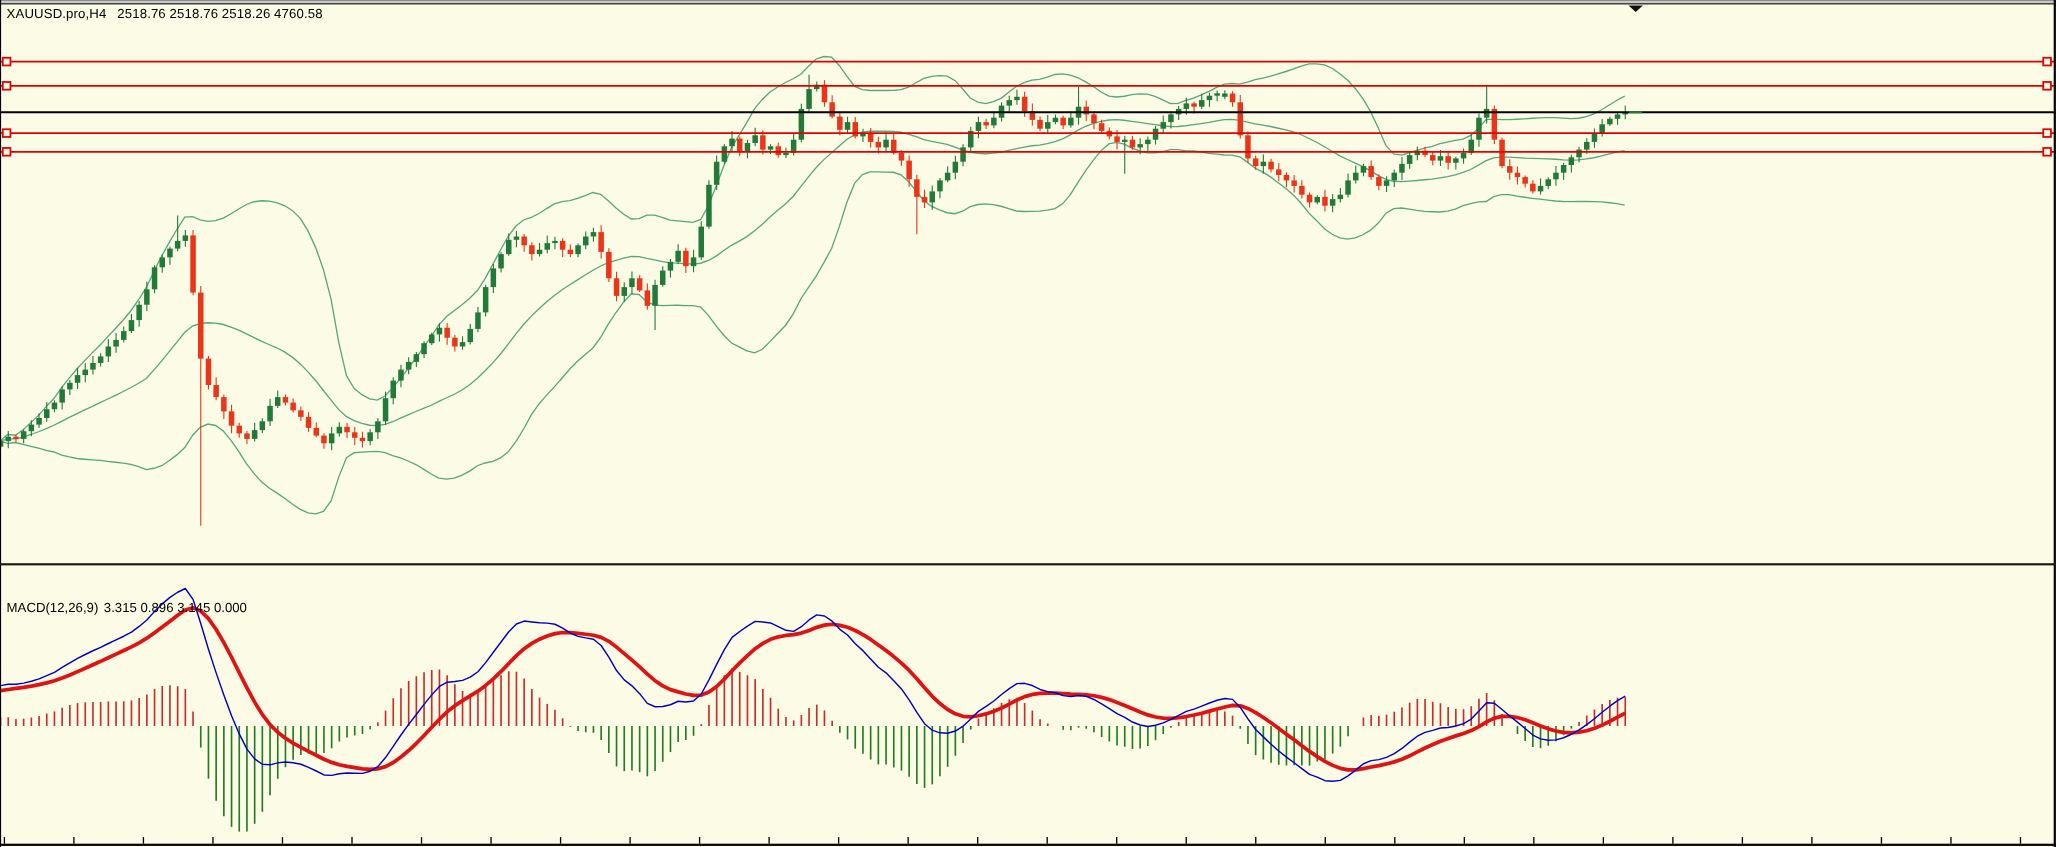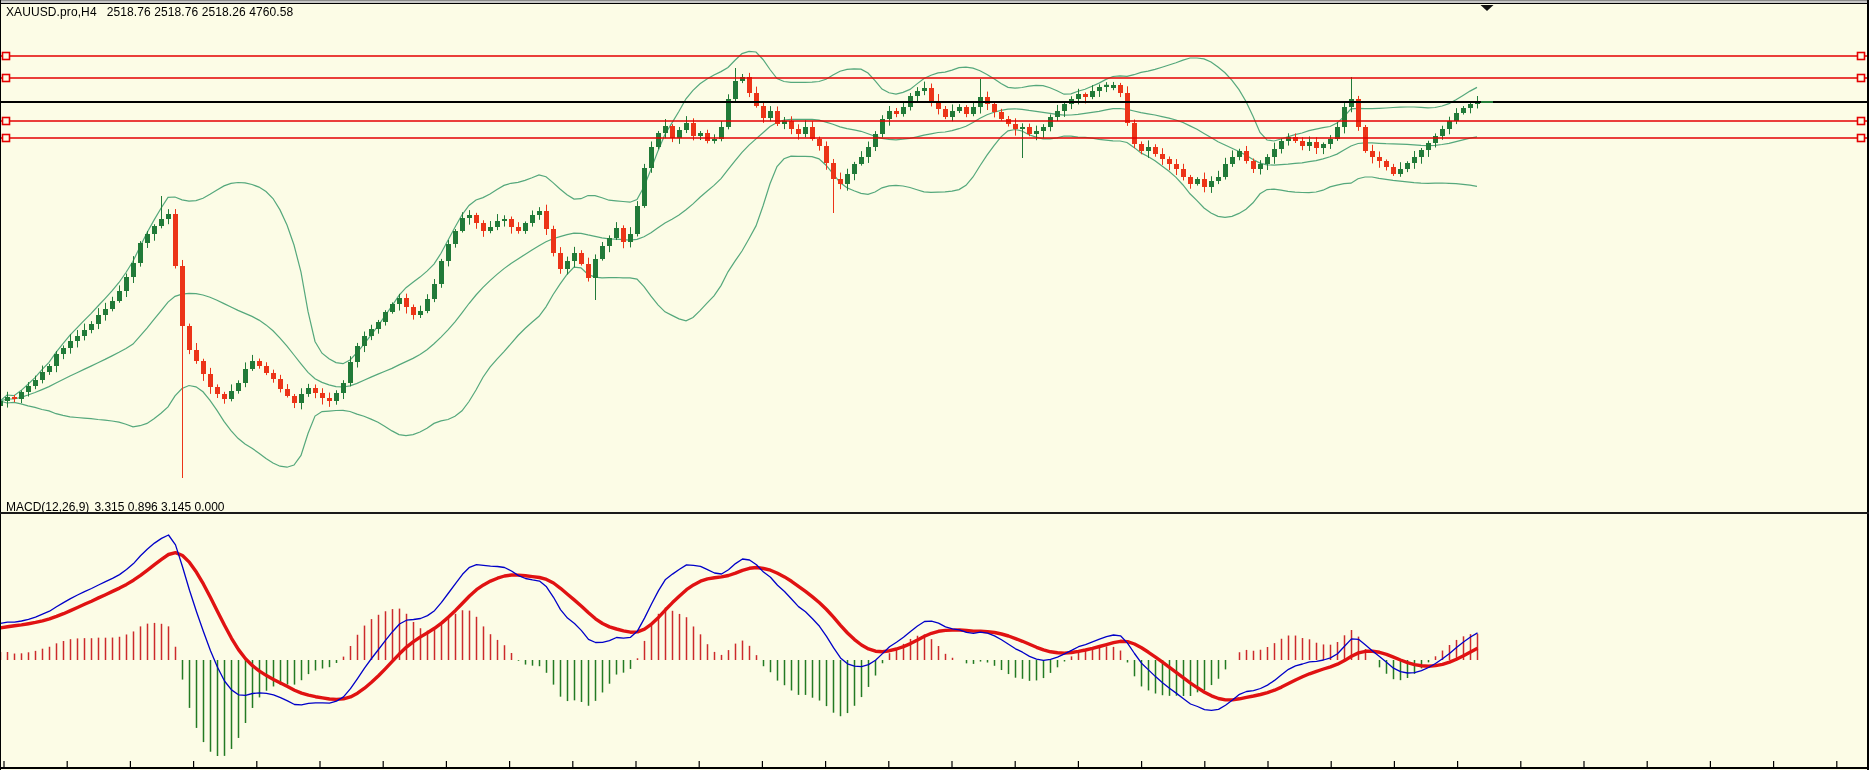--- a/index.html
+++ b/index.html
@@ -14,21 +14,21 @@
   .left-border{left:0;top:0;width:1px;height:100%;background:#000;}
   .right-border{right:0;top:0;width:2px;height:100%;background:#000;}
   .bottom-border{left:0;top:767px;width:100%;height:2px;background:#000;}
   .panel-divider{left:0;top:512px;width:100%;height:2px;background:#1a1a1a;}
   .chart-title{
     position:absolute;left:6px;top:5px;z-index:8;
     font-size:12px;color:#000;white-space:pre;letter-spacing:0.1px;
   }
   .chart-title .sym{margin-right:10px;text-align:center;}
   .macd-title{
-    position:absolute;left:6px;top:500px;z-index:8;
+    position:absolute;left:6px;top:545px;z-index:8;
     font-size:12px;color:#000;white-space:pre;
   }
   .macd-title .vals{margin-left:5px;}
   svg#plot{position:absolute;left:0;top:0;z-index:2;}
 </style>
 </head>
 <body>
 
 <div class="screen">
 

